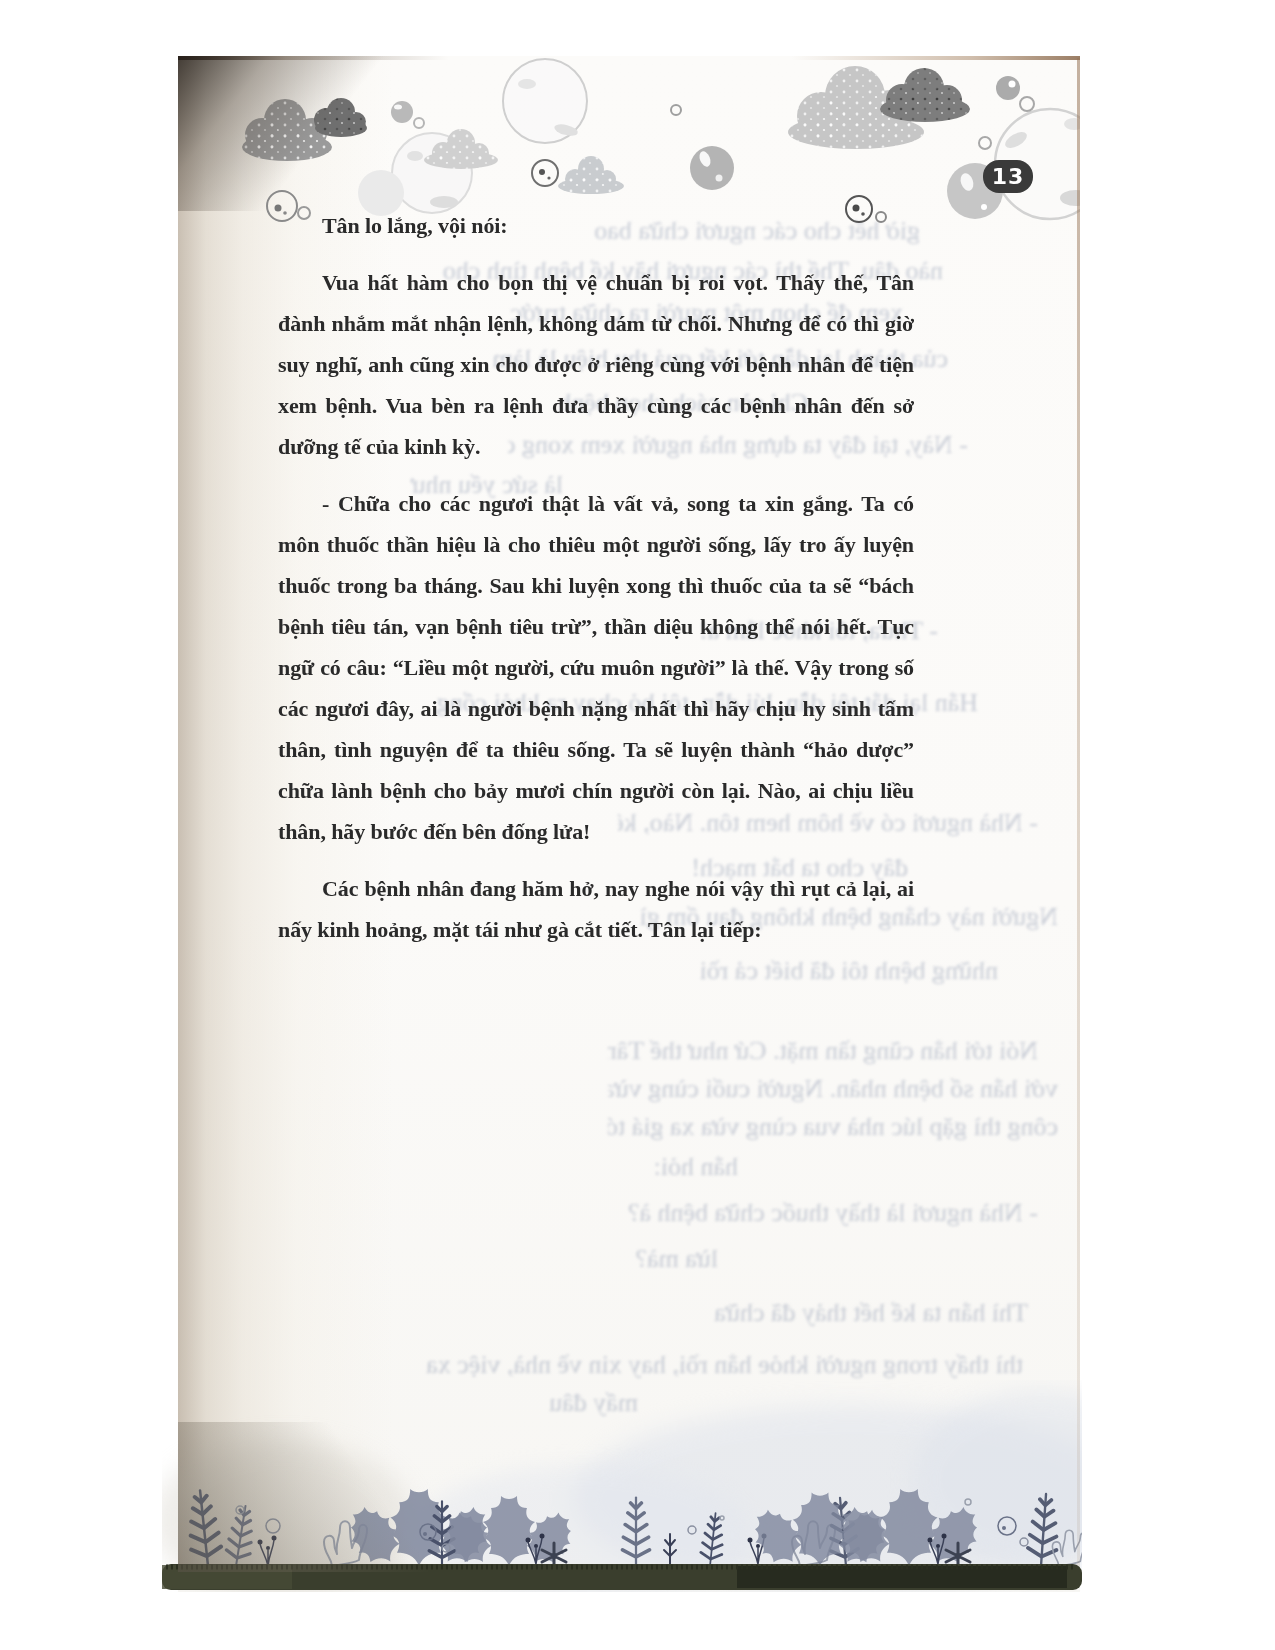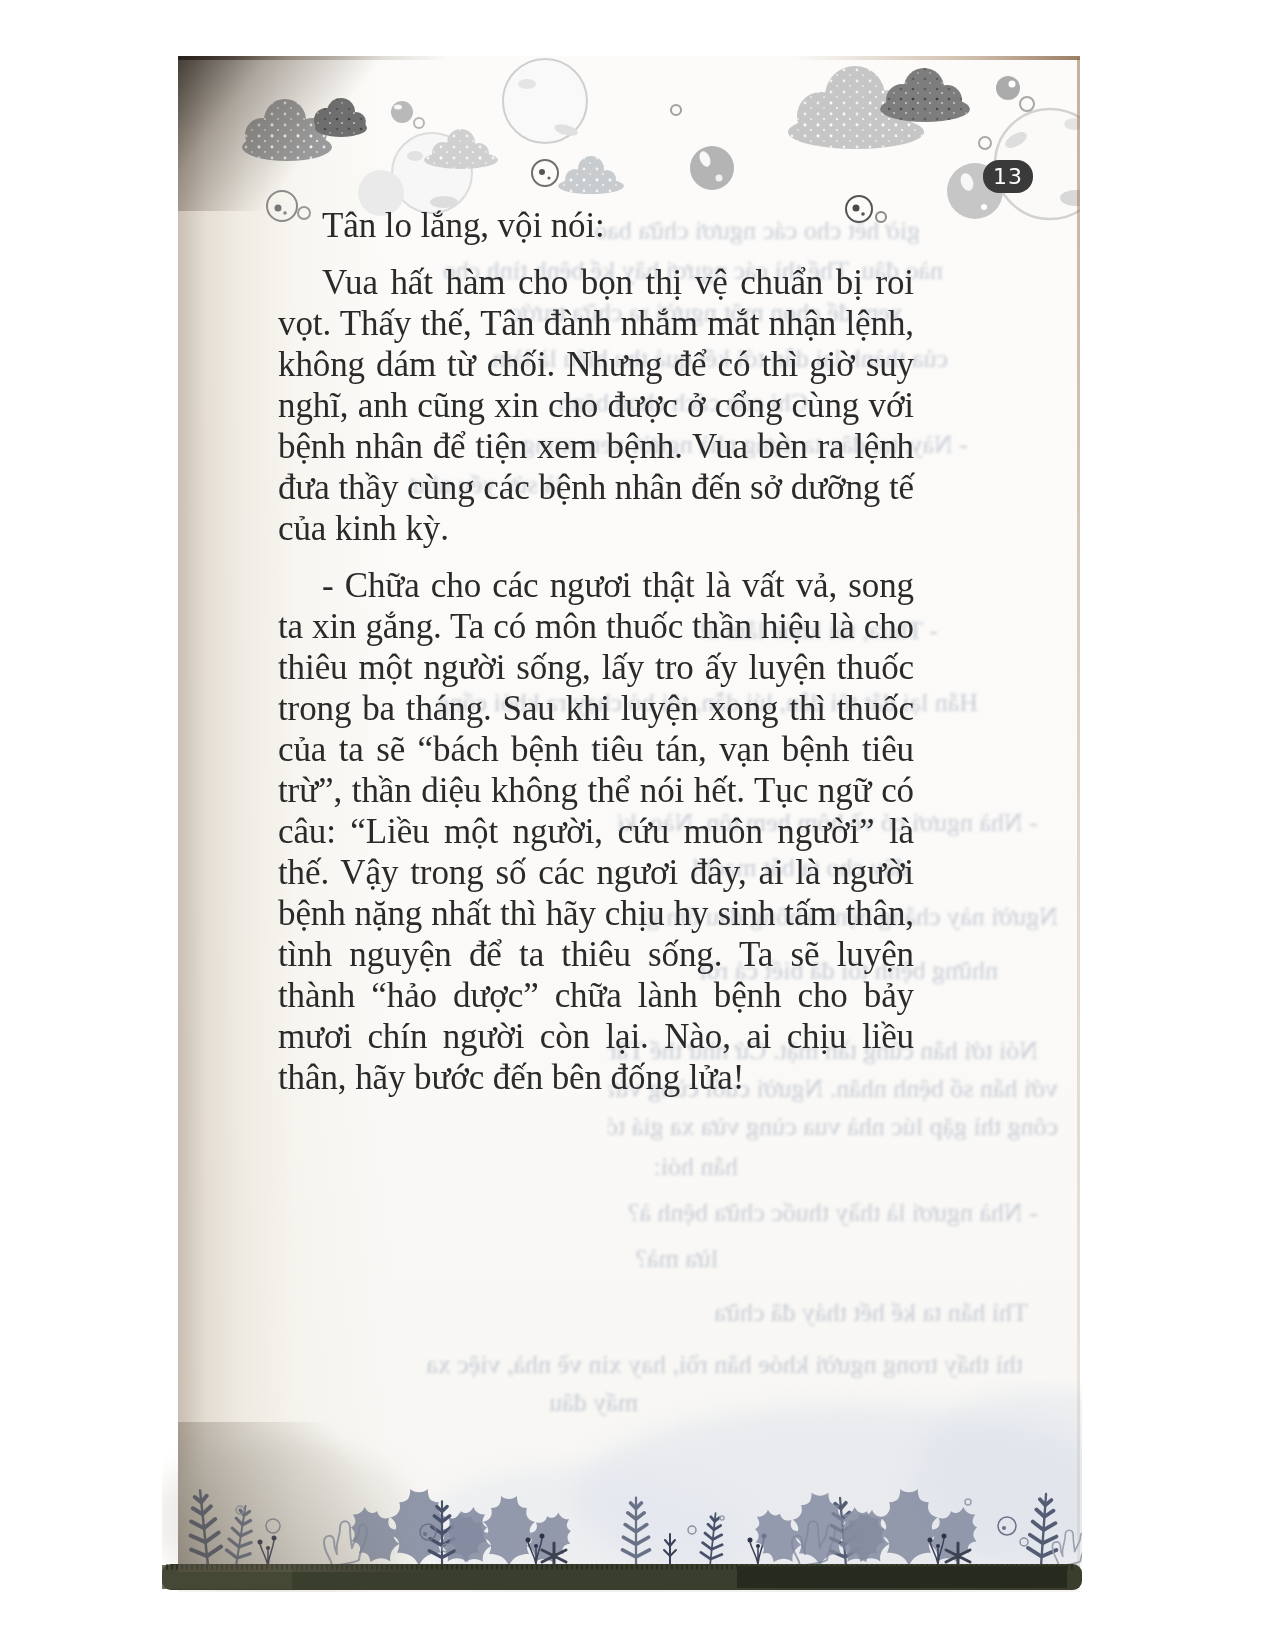--- a/index.html
+++ b/index.html
@@ -42,29 +42,29 @@
       rgba(150,115,85,.55),rgba(172,142,112,.35) 50%,rgba(150,120,90,.12));
   }
   .bleed-layer{position:absolute;inset:0;pointer-events:none;}
   .bleed{
     position:absolute;transform:scaleX(-1);filter:blur(1.6px);
     color:rgba(128,140,168,.42);font-size:26px;line-height:30px;
     white-space:nowrap;overflow:hidden;
   }
   .text-block{
     position:absolute;left:100px;top:149px;width:636px;
-    color:var(--text,#2a2a2a);font-size:35px;line-height:41px;
-    text-align:justify;letter-spacing:-0.1px;
+    color:var(--text,#2a2a2a);font-size:22px;line-height:41px;
+    text-align:justify;letter-spacing:-0.1px;font-weight:bold;
   }
   .text-block p{margin:0 0 16px;text-indent:44px;}
   .badge{
     position:absolute;left:805px;top:104px;width:50px;height:33px;
     border-radius:16px;background:var(--badge-bg,#3a3a3a);
     color:var(--badge-text,#fff);font-family:"DejaVu Sans",sans-serif;
-    font-weight:normal;font-size:22px;display:flex;align-items:center;
+    font-weight:bold;font-size:22px;display:flex;align-items:center;
     justify-content:center;letter-spacing:1px;
   }
   svg.topdecor{position:absolute;left:0;top:0;}
   svg.botdecor{position:absolute;left:-16px;bottom:0;}
 </style>
 </head>
 <body>
 
 <div class="photo">
 
@@ -279,22 +279,23 @@
     <g>
       <rect x="0" y="184" width="920" height="26" rx="9" style="fill:var(--table-strip,#3a3e2d)"></rect>
       <rect x="575" y="186" width="330" height="22" fill="#20241a" opacity=".7"></rect>
       <rect x="0" y="185" width="130" height="24" fill="#474b36" opacity=".8"></rect>
       <line x1="4" y1="187" x2="912" y2="187" stroke="#2a2e20" stroke-width="5" stroke-dasharray="2 3"></line>
     </g>
   </svg>
 
   <div class="text-block">
     <p>Tân lo lắng, vội nói:</p>
-    <p>Vua hất hàm cho bọn thị vệ chuẩn bị roi vọt. Thấy thế, Tân đành nhắm mắt nhận lệnh, không dám từ chối. Nhưng để có thì giờ suy nghĩ, anh cũng xin cho được ở cổng cùng với bệnh nhân để tiện xem bệnh. Vua bèn ra lệnh đưa thầy cùng các bệnh nhân đến sở dưỡng tế của kinh kỳ.</p>
+    <p>Vua hất hàm cho bọn thị vệ chuẩn bị roi vọt. Thấy thế, Tân đành nhắm mắt nhận lệnh, không dám từ chối. Nhưng để có thì giờ suy nghĩ, anh cũng xin cho được ở riêng cùng với bệnh nhân để tiện xem bệnh. Vua bèn ra lệnh đưa thầy cùng các bệnh nhân đến sở dưỡng tế của kinh kỳ.</p>
     <p>- Chữa cho các ngươi thật là vất vả, song ta xin gắng. Ta có môn thuốc thần hiệu là cho thiêu một người sống, lấy tro ấy luyện thuốc trong ba tháng. Sau khi luyện xong thì thuốc của ta sẽ “bách bệnh tiêu tán, vạn bệnh tiêu trừ”, thần diệu không thể nói hết. Tục ngữ có câu: “Liều một người, cứu muôn người” là thế. Vậy trong số các ngươi đây, ai là người bệnh nặng nhất thì hãy chịu hy sinh tấm thân, tình nguyện để ta thiêu sống. Ta sẽ luyện thành “hảo dược” chữa lành bệnh cho bảy mươi chín người còn lại. Nào, ai chịu liều thân, hãy bước đến bên đống lửa!</p>
+    <p>Các bệnh nhân đang hăm hở, nay nghe nói vậy thì rụt cả lại, ai nấy kinh hoảng, mặt tái như gà cắt tiết. Tân lại tiếp:</p>
   </div>
 
   <div class="badge">
     <span>13</span>
   </div>
 
   <div class="corner-tl"></div>
   <div class="corner-bl"></div>
   <div class="edge-top"></div>
   <div class="edge-right"></div>

